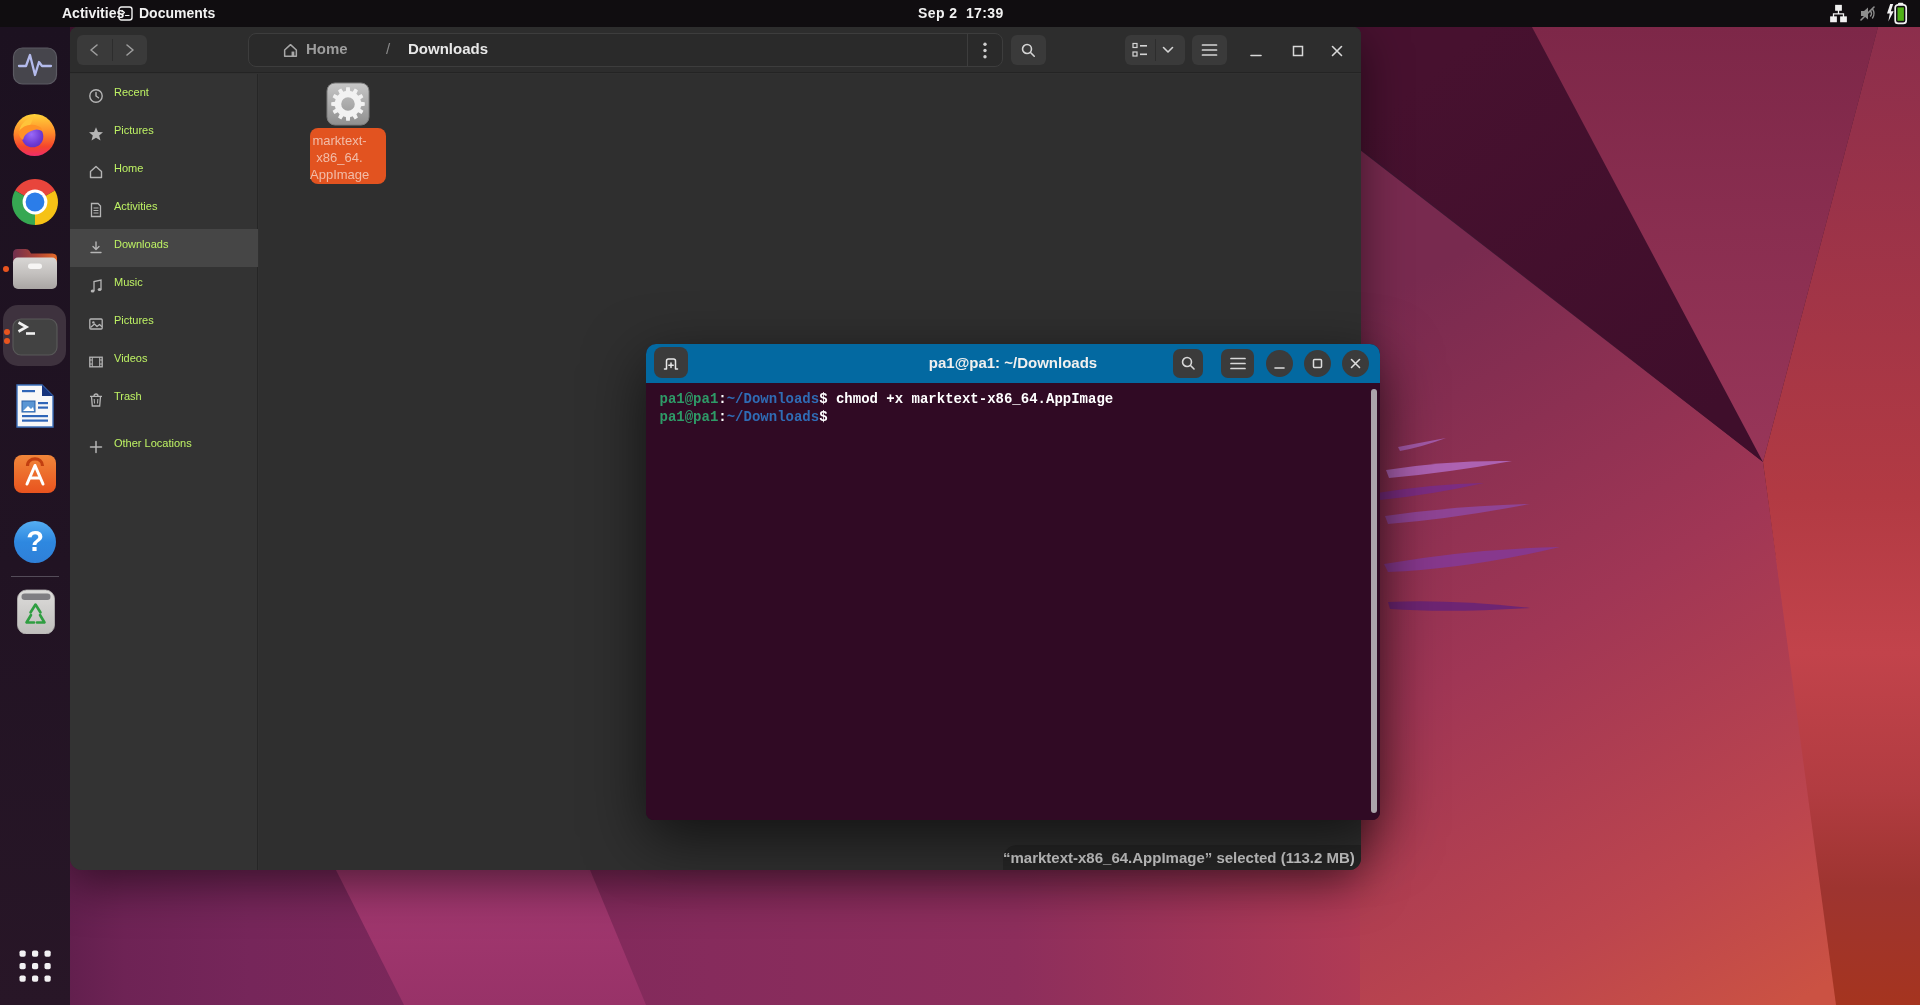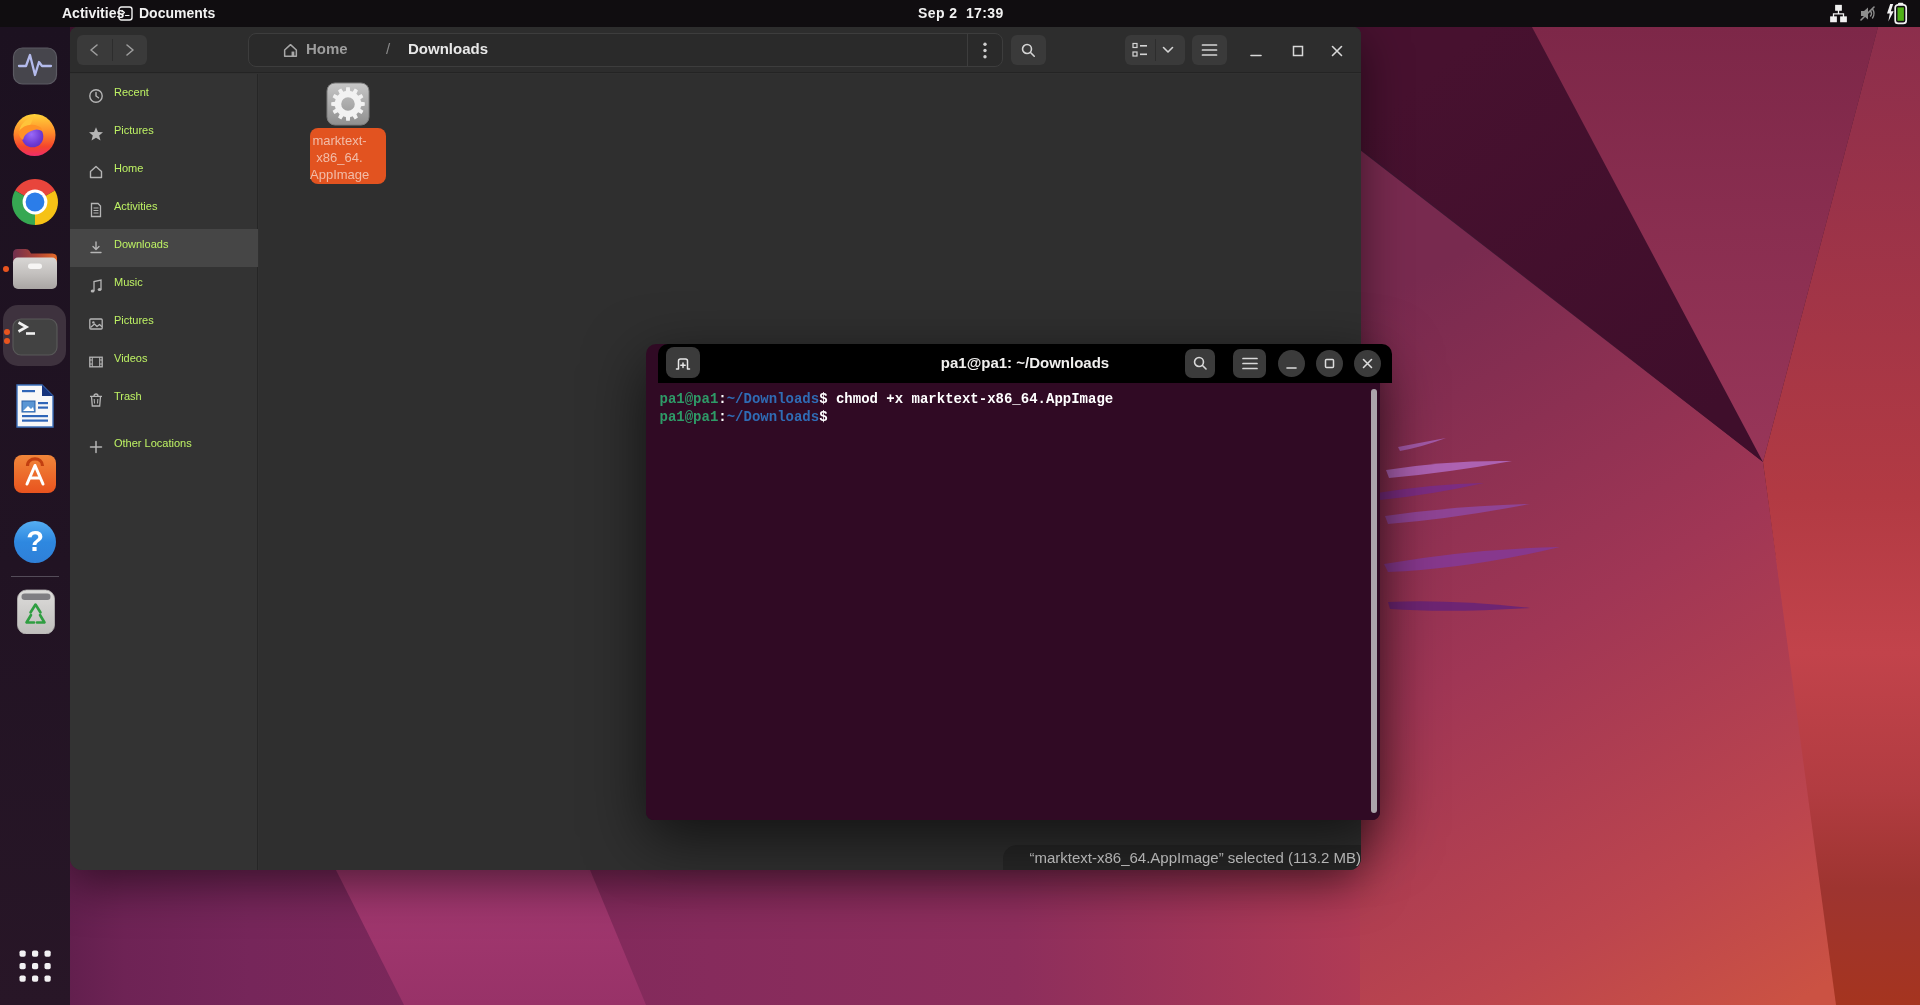--- a/index.html
+++ b/index.html
@@ -20,21 +20,21 @@
   #fhead { position:absolute; left:0; top:0; width:100%; height:46px; background:#2d2d2d; border-radius:8px 8px 0 0; border-bottom:1px solid #242424; }
   .hbtn { position:absolute; top:8px; height:30px; background:#3a3a3a; border-radius:6px; }
   #fsidebar { position:absolute; left:0; top:47px; width:188px; height:796px; background:#333333; border-radius:0 0 0 12px; border-right:1px solid #262626; }
   .srow { position:absolute; left:0; width:188px; height:38px; color:#bef264; font-size:11px; }
   .srow .ic { position:absolute; left:18px; top:11px; width:16px; height:16px; color:#b5b5b5; }
   .srow .tx { position:absolute; left:44px; top:9px; }
   #fcontent { position:absolute; left:189px; top:47px; right:0; bottom:0; background:#2f2f2f; border-radius:0 0 12px 0; }
 
   
   #term { position:absolute; left:646px; top:344px; width:734px; height:476px; border-radius:10px 10px 8px 8px; box-shadow:0 18px 60px rgba(0,0,0,.62); background:#300a24; z-index:20; }
-  #thead { position:absolute; left:12px; top:0; width:100%; height:39px; background:#000000; border-radius:10px 10px 0 0; }
+  #thead { position:absolute; left:0; top:0; width:100%; height:39px; background:#0369a1; border-radius:10px 10px 0 0; }
   #tbody { position:absolute; left:0; top:39px; right:0; bottom:0; background:#300a24; border-radius:0 0 8px 8px; }
   .mono { font-family:"Liberation Mono", monospace; font-weight:bold; font-size:14px; line-height:18.3px; white-space:pre;margin-left:10px; }
 </style>
 </head>
 <body>
 <div id="stage">
 
   <svg class="abs" style="left:0;top:0;z-index:0" width="1920" height="1005" viewBox="0 0 1920 1005">
     <defs>
       <linearGradient id="strip" x1="0" y1="0" x2="1920" y2="0" gradientUnits="userSpaceOnUse">
@@ -229,21 +229,21 @@
               <stop offset="1" stop-color="#8f8f8f"></stop>
           </linearGradient>
         </defs>
         <rect x="1" y="1" width="42" height="42" rx="8" fill="url(#gearbg)" stroke="#7c7c7c" stroke-width="1"></rect>
         <path fill="#f2f2f2" fill-rule="evenodd" d="M38.70 20.16 A16.8 16.8 0 0 1 38.70 23.84 L35.03 24.13 A13.2 13.2 0 0 1 34.35 26.67 L37.38 28.75 A16.8 16.8 0 0 1 35.54 31.95 L32.21 30.36 A13.2 13.2 0 0 1 30.36 32.21 L31.95 35.54 A16.8 16.8 0 0 1 28.75 37.38 L26.67 34.35 A13.2 13.2 0 0 1 24.13 35.03 L23.84 38.70 A16.8 16.8 0 0 1 20.16 38.70 L19.87 35.03 A13.2 13.2 0 0 1 17.33 34.35 L15.25 37.38 A16.8 16.8 0 0 1 12.05 35.54 L13.64 32.21 A13.2 13.2 0 0 1 11.79 30.36 L8.46 31.95 A16.8 16.8 0 0 1 6.62 28.75 L9.65 26.67 A13.2 13.2 0 0 1 8.97 24.13 L5.30 23.84 A16.8 16.8 0 0 1 5.30 20.16 L8.97 19.87 A13.2 13.2 0 0 1 9.65 17.33 L6.62 15.25 A16.8 16.8 0 0 1 8.46 12.05 L11.79 13.64 A13.2 13.2 0 0 1 13.64 11.79 L12.05 8.46 A16.8 16.8 0 0 1 15.25 6.62 L17.33 9.65 A13.2 13.2 0 0 1 19.87 8.97 L20.16 5.30 A16.8 16.8 0 0 1 23.84 5.30 L24.13 8.97 A13.2 13.2 0 0 1 26.67 9.65 L28.75 6.62 A16.8 16.8 0 0 1 31.95 8.46 L30.36 11.79 A13.2 13.2 0 0 1 32.21 13.64 L35.54 12.05 A16.8 16.8 0 0 1 37.38 15.25 L34.35 17.33 A13.2 13.2 0 0 1 35.03 19.87 Z M28.80 22.00 A6.8 6.8 0 1 0 15.20 22.00 A6.8 6.8 0 1 0 28.80 22.00 Z"></path>
       </svg>
 
       <div class="abs" style="left:51px; top:54px; width:76px; height:56px; border-radius:8px; background:#e25320;"></div>
       <div class="abs" style="left:51px; top:58px; width:59px; text-align:center; font-size:13px; line-height:17px; color:#f2bca8;">marktext-<br>x86_64.<br>AppImage</div>
 
-      <div class="abs" style="right:0; bottom:0; width:358px; height:25px; background:#262626; border-radius:14px 0 12px 0; color:#cfcfcf; font-size:15px; line-height:25px; text-align:right;">“marktext-x86_64.AppImage” selected (113.2&nbsp;MB)</div>
+      <div class="abs" style="right:0; bottom:0; width:358px; height:25px; background:#262626; border-radius:14px 0 12px 0; color:#cfcfcf; font-size:15px; line-height:25px; text-align:left;font-weight:bold;">“marktext-x86_64.AppImage” selected (113.2&nbsp;MB)</div>
     </div>
   </div>
 
   <div id="term">
     <div id="thead">
 
       <div class="abs" style="left:8px; top:3px; width:34px; height:31px; background:#3b3b3b; border-radius:8px;"></div>
       <svg class="abs" style="left:16px; top:10px;" width="18" height="18" viewBox="0 0 18 18" fill="none" stroke="#e8e8e8" stroke-width="1.5" stroke-linecap="round" stroke-linejoin="round">
         <path d="M2.5 15 H4.5 V7 Q4.5 5 6.5 5 H11.5 Q13.5 5 13.5 7 V15 H15.5"></path>
         <path d="M9 9 V13.5 M6.8 11.2 H11.2"></path>

